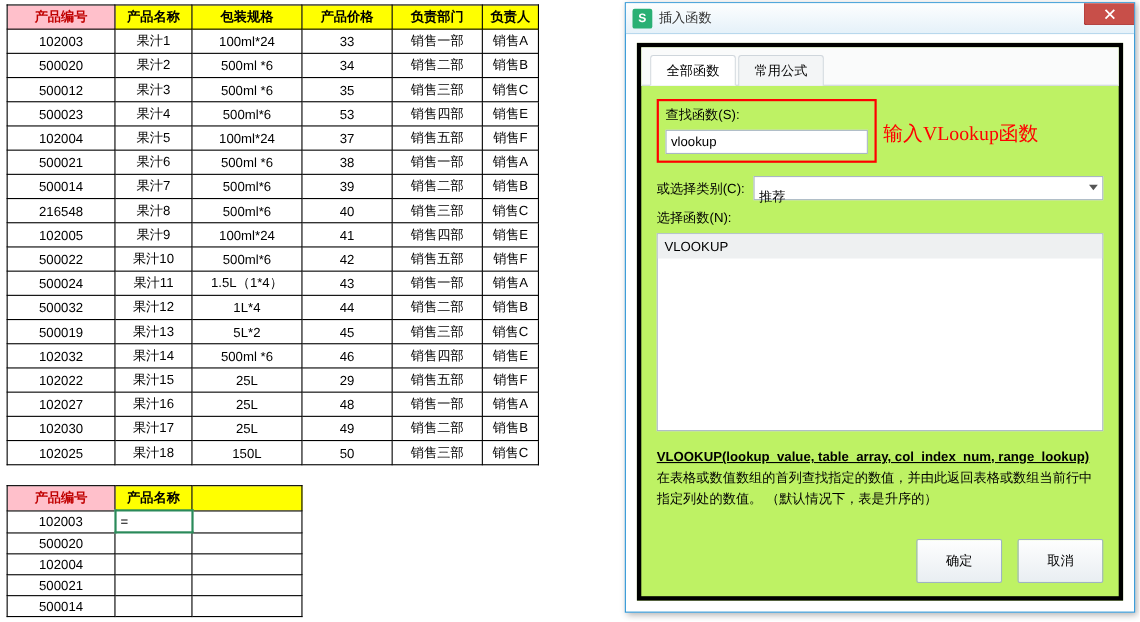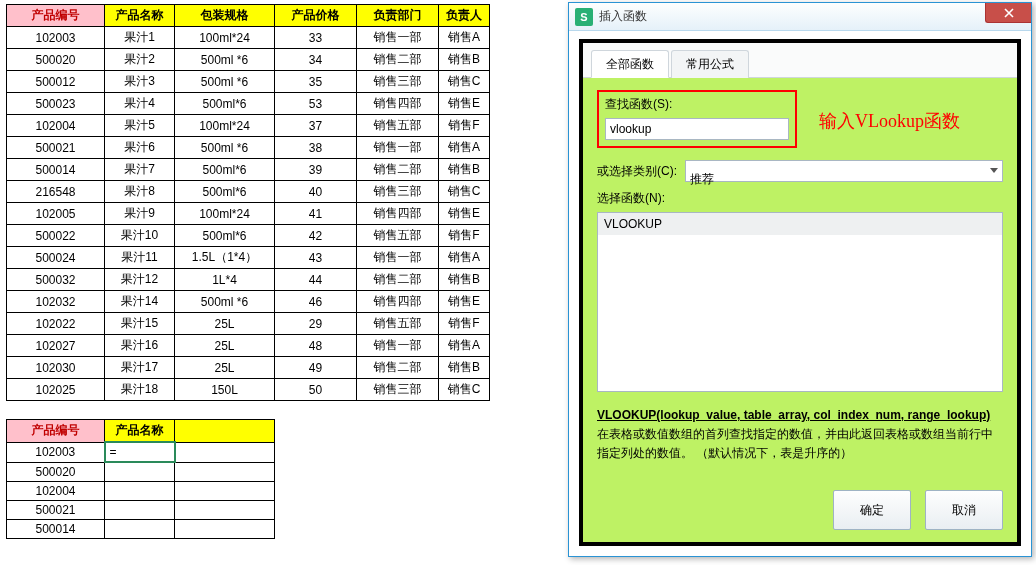--- a/index.html
+++ b/index.html
@@ -31,21 +31,21 @@
   .titlebar .ttl { font-size: 12px; color: #333; }
   .closebtn { position: absolute; right: 0; top: 0; width: 46px; height: 20px; background: #c84f49; border: 1px solid #a33; border-top:none; border-right:none; display:flex; align-items:center; justify-content:center; border-radius: 0 0 0 3px; cursor:pointer; }
   .closebtn svg { width: 10px; height: 10px; }
   .dlgbody { position: absolute; left: 10px; top: 36px; right: 10px; bottom: 10px; border: 4px solid #000000; background: #bef264; }
   .tabs { display: flex; padding: 6px 8px 0 8px; gap: 2px; border-bottom: 1px solid #cfd6dc; background:#fafbfb; }
   .tab { padding: 5px 14px 4px 14px; border: 1px solid #cfd6dc; border-bottom: none; background: #f3f5f6; font-size: 12px; cursor: pointer; border-radius: 3px 3px 0 0; position: relative; top:1px; }
   .tab.active { background: #fff; border-bottom: 1px solid #fff; }
   .panel { padding: 12px 14px; }
   .lbl { font-size: 12px; margin-bottom: 5px; display: block; }
   .redbox { border: 2px solid #ff0000; padding: 4px 6px 6px 6px; margin-bottom: 4px; display:inline-block; width:200px; }
-  .searchwrap { display:flex; align-items:center; gap:22px; }
+  .searchwrap { display:flex; align-items:center; gap:6px; }
   .fld { width: 100%; height: 22px; border: 1px solid #a9b7c3; padding: 2px 4px; font-size: 12px; font-family: inherit; background:#fff; }
   .annot { color: #ff0000; font-size: 18px; font-family: SimSun, serif; }
   .row { display: flex; align-items: center; gap: 8px; margin: 8px 0; }
   .sel { flex: 1; height: 22px; border: 1px solid #a9b7c3; background: #fff; font-size: 12px; padding: 10px 4px; position: relative; }
   .sel .caret { position:absolute; right:4px; top:7px; width:0; height:0; border-left:4px solid transparent; border-right:4px solid transparent; border-top:5px solid #555; }
   .listbox { width: 100%; height: 180px; border: 1px solid #a9b7c3; background: #fff; margin-top: 3px; }
   .listitem { padding: 4px 6px; font-size: 12px; background: #eef0f1; }
   .desc { margin-top: 14px; font-size: 12px; line-height: 1.6; }
   .desc .sig { font-weight: bold; text-decoration: underline; }
   .btnrow { position: absolute; right: 14px; bottom: 12px; display: flex; gap: 14px; }
@@ -155,20 +155,28 @@
           <td class="c5">销售一部</td>
           <td class="c6">销售A</td>
         </tr>
         <tr>
           <td class="c1">500032</td>
           <td class="c2">果汁12</td>
           <td class="c3">1L*4</td>
           <td class="c4">44</td>
           <td class="c5">销售二部</td>
           <td class="c6">销售B</td>
+        </tr>
+        <tr>
+          <td class="c1">500019</td>
+          <td class="c2">果汁13</td>
+          <td class="c3">5L*2</td>
+          <td class="c4">45</td>
+          <td class="c5">销售三部</td>
+          <td class="c6">销售C</td>
         </tr>
         <tr>
           <td class="c1">102032</td>
           <td class="c2">果汁14</td>
           <td class="c3">500ml *6</td>
           <td class="c4">46</td>
           <td class="c5">销售四部</td>
           <td class="c6">销售E</td>
         </tr>
         <tr>

